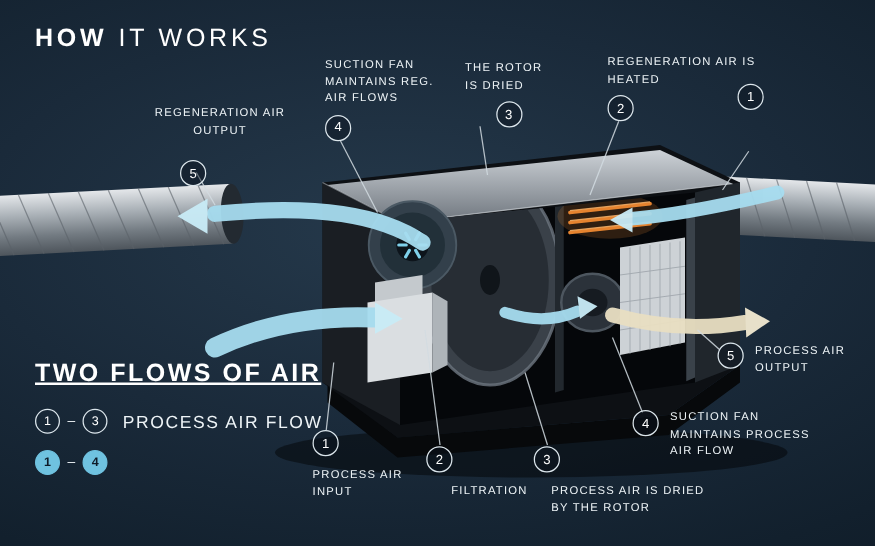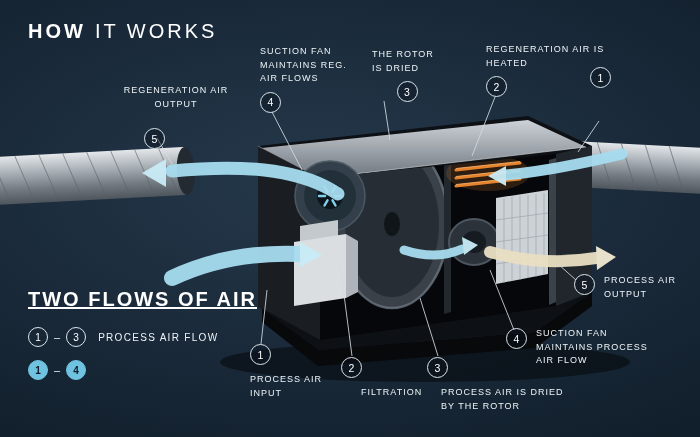--- a/index.html
+++ b/index.html
@@ -46,21 +46,21 @@
   .legend { position:absolute; left:28px; top:288px; }
   .legend-title { font-size:20px; font-weight:700; letter-spacing:2px; color:#ffffff;text-decoration:underline; }
   .legend-row { display:flex; align-items:center; margin-top:13px; }
   .legend-row.first { margin-top:16px; }
   .lg-num {
     width:20px; height:20px; border:1.5px solid #dce6ec; border-radius:50%;
     display:flex; align-items:center; justify-content:center; font-size:10px; color:#fff;
   }
   .lg-num.blue { background:#6fc2e0; border-color:#6fc2e0; color:#0e1b28; font-weight:700; }
   .lg-dash { margin:0 6px; font-size:11px; color:#eef4f7; }
-  .lg-label { margin-left:12px; font-size:10px; letter-spacing:1.3px; color:#eef4f7; }
+  .lg-label { margin-left:12px; font-size:14px; letter-spacing:1.3px; color:#eef4f7; }
 </style>
 </head>
 <body>
 
 <div class="stage">
 
   <svg class="scene" width="700" height="437" viewBox="0 0 700 437">
     <defs>
       <linearGradient id="metal" x1="0" y1="0" x2="0" y2="1">
         <stop offset="0" stop-color="#e4e7ea"></stop>

